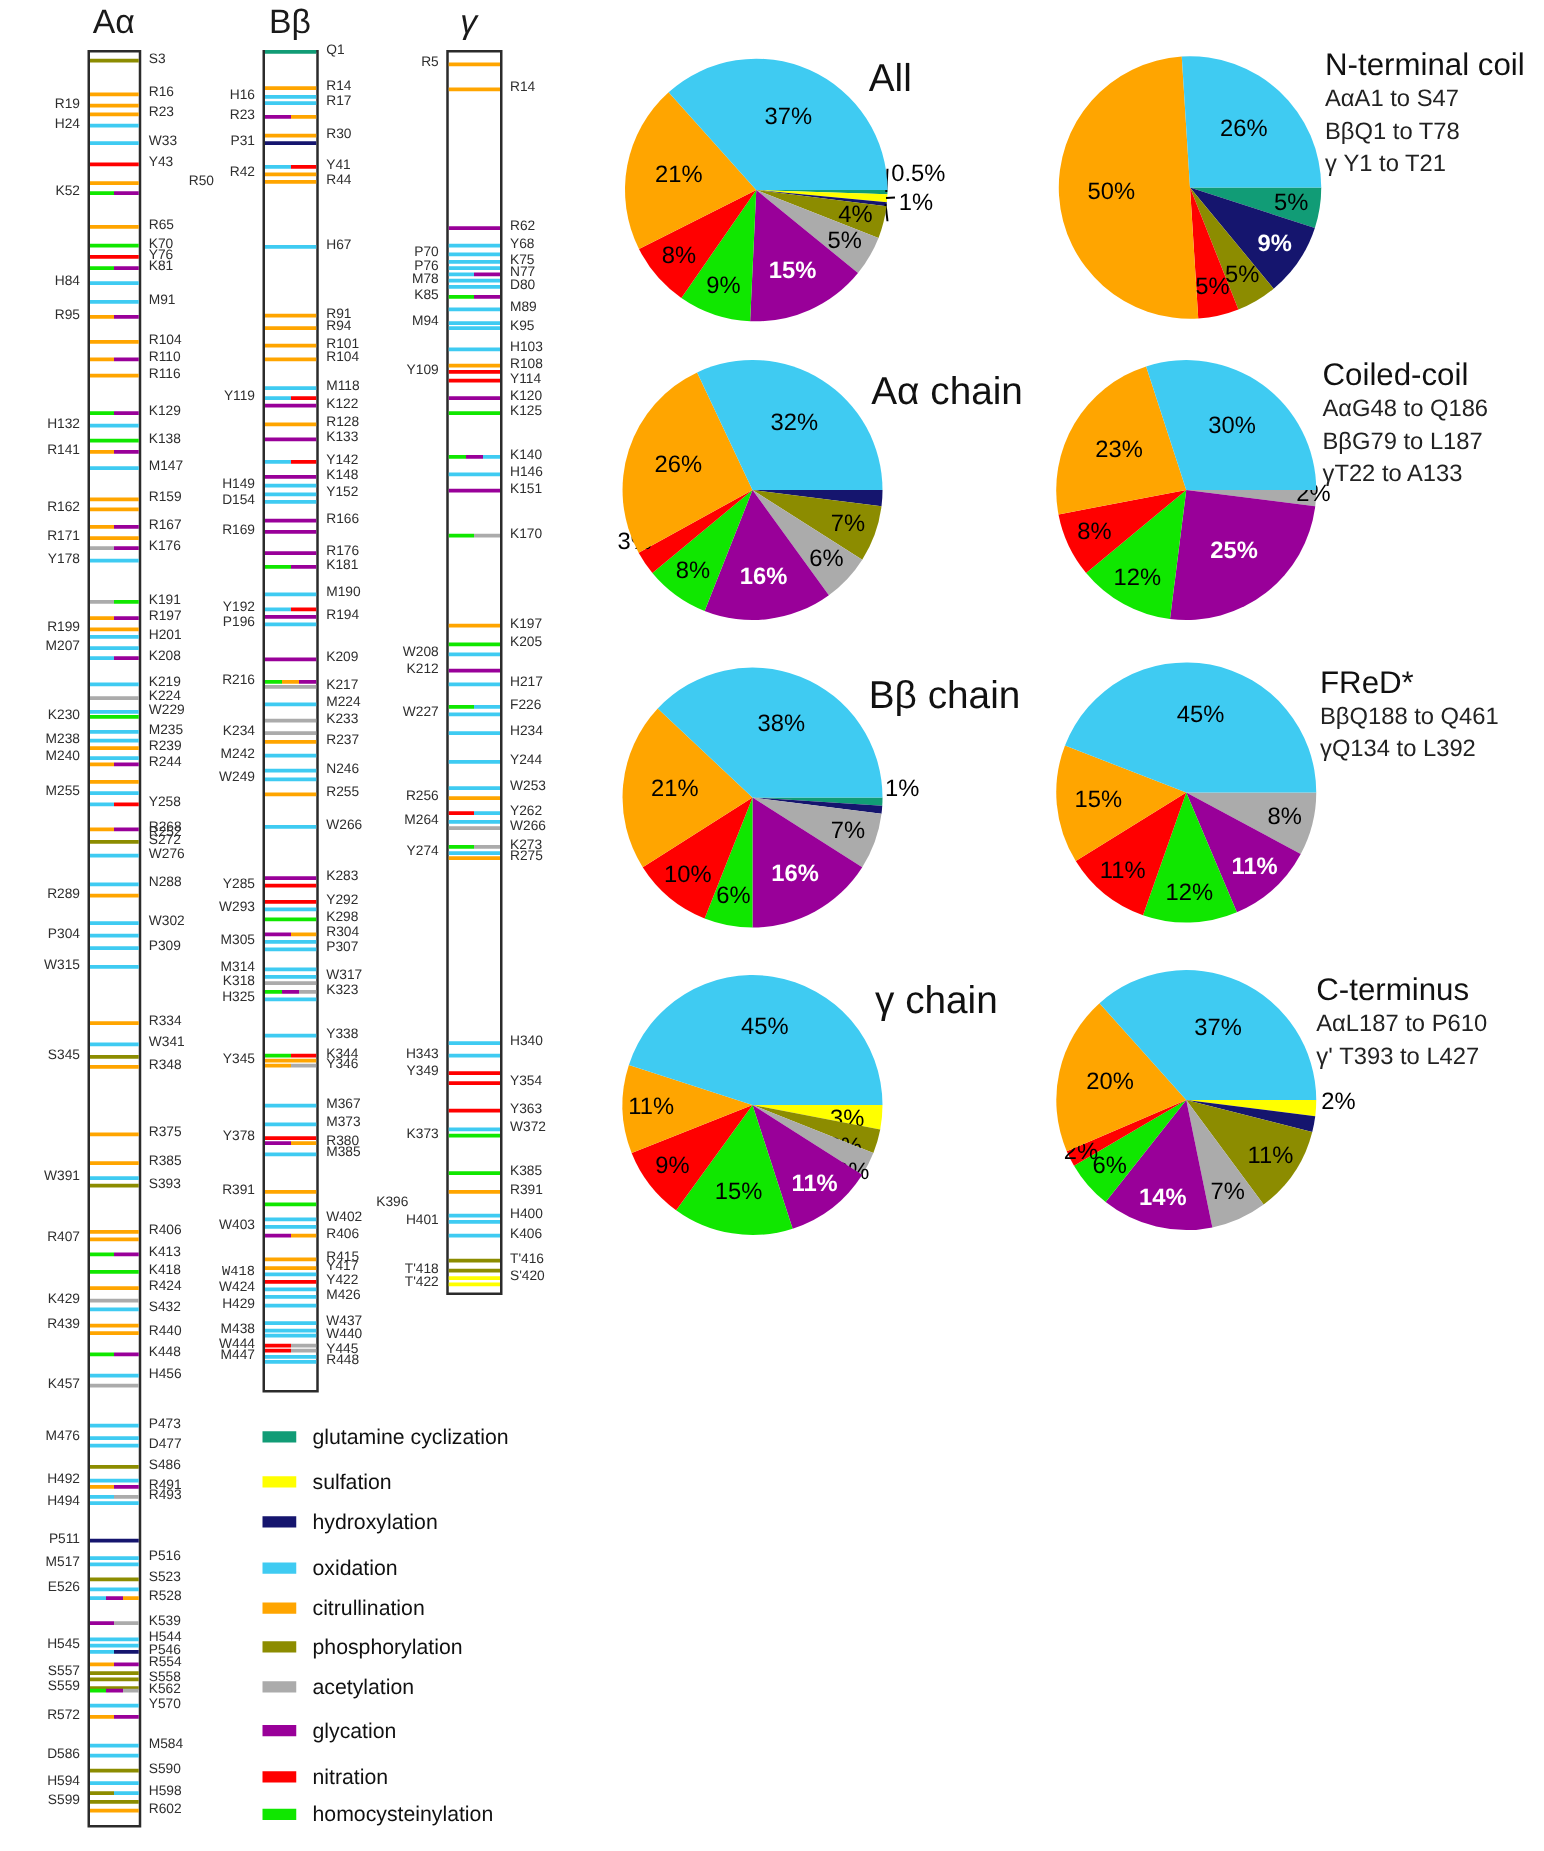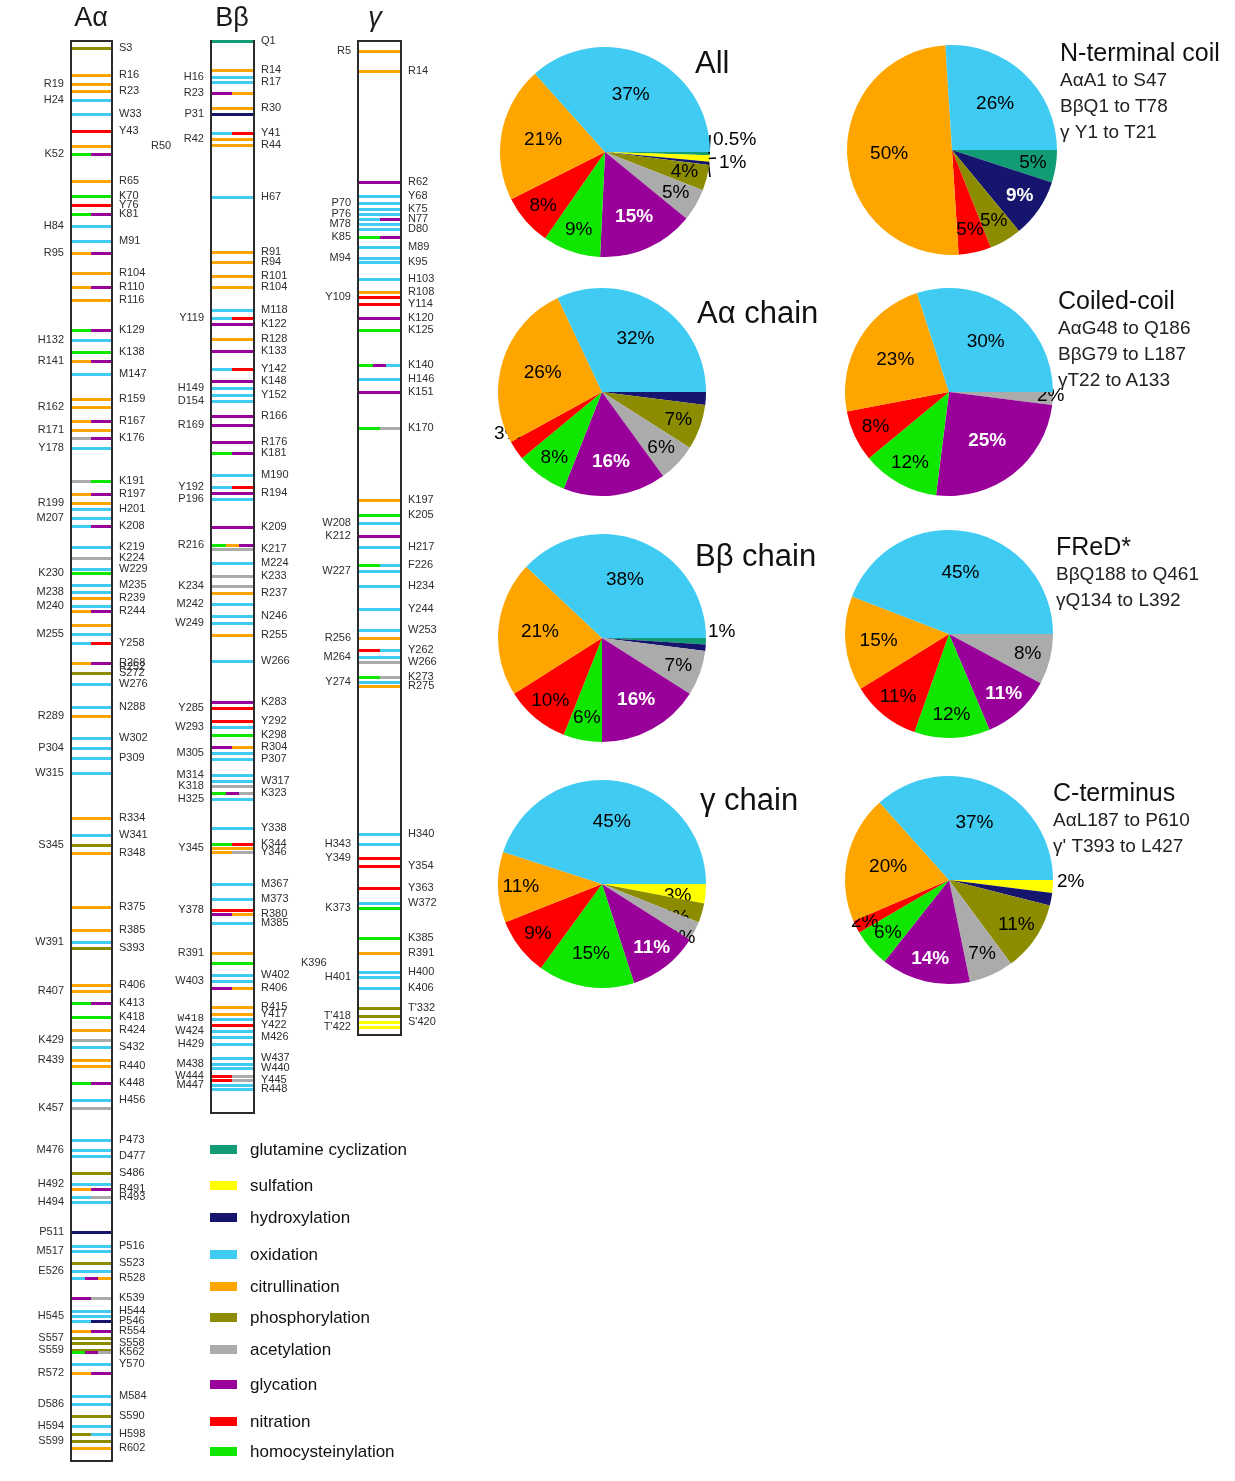--- a/index.html
+++ b/index.html
@@ -519,21 +519,21 @@
       <div class="mlabel" style="left: 408px; top: 932px;">K385</div>
       <div class="mline" style="left: 359px; top: 952px; width: 41px; background: rgb(255, 165, 0);"></div>
       <div class="mlabel" style="left: 408px; top: 947px;">R391</div>
       <div class="mline" style="left: 359px; top: 971px; width: 41px; background: rgb(63, 203, 242);"></div>
       <div class="mlabel" style="left: 408px; top: 966px;">H400</div>
       <div class="mline" style="left: 359px; top: 976px; width: 41px; background: rgb(63, 203, 242);"></div>
       <div class="mlabel" style="right: 884px; top: 971px; text-align: right;">H401</div>
       <div class="mline" style="left: 359px; top: 987px; width: 41px; background: rgb(63, 203, 242);"></div>
       <div class="mlabel" style="left: 408px; top: 982px;">K406</div>
       <div class="mline" style="left: 359px; top: 1007px; width: 41px; background: rgb(140, 140, 0);"></div>
-      <div class="mlabel" style="left: 408px; top: 1002px;">T'332</div>
+      <div class="mlabel" style="left: 408px; top: 1002px;">T'416</div>
       <div class="mline" style="left: 359px; top: 1015px; width: 41px; background: rgb(140, 140, 0);"></div>
       <div class="mlabel" style="right: 884px; top: 1010px; text-align: right;">T'418</div>
       <div class="mline" style="left: 359px; top: 1021px; width: 41px; background: rgb(255, 255, 0);"></div>
       <div class="mlabel" style="left: 408px; top: 1016px;">S'420</div>
       <div class="mline" style="left: 359px; top: 1026px; width: 41px; background: rgb(255, 255, 0);"></div>
       <div class="mlabel" style="right: 884px; top: 1021px; text-align: right;">T'422</div>
     </div>
 
   <svg id="pies" width="1235" height="1481" style="position:absolute;left:0;top:0;">
       <path d="M 605 152 L 710.0 152.0 A 105 105 0 0 1 709.9 155.3 Z" fill="#119C76"></path>

